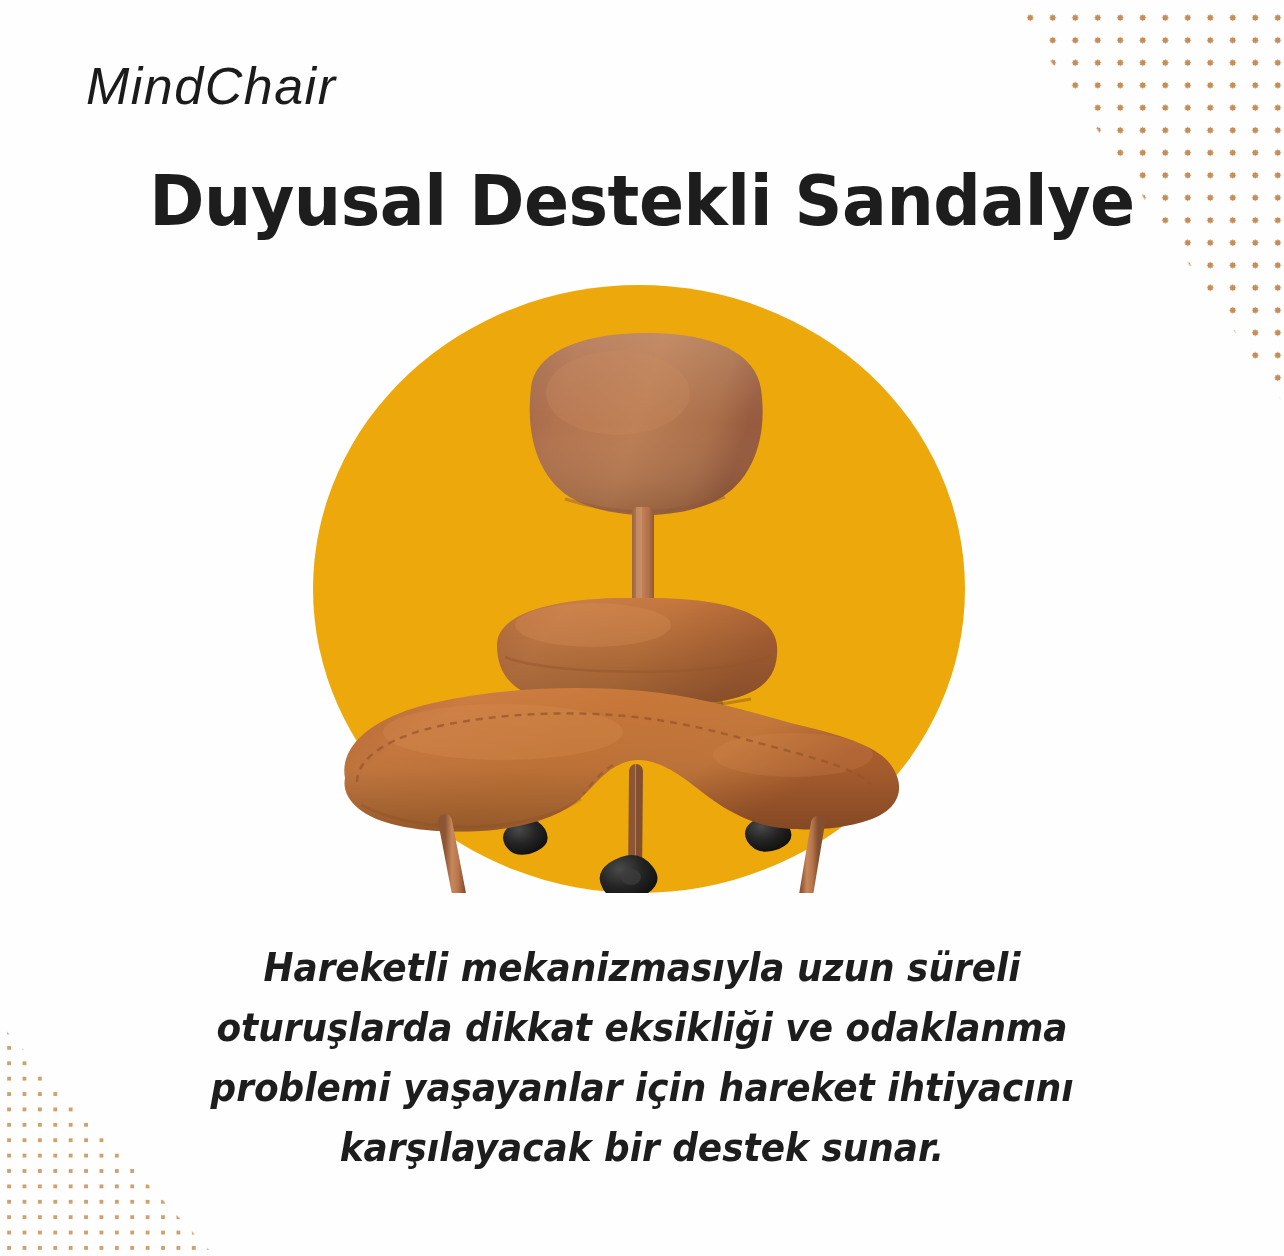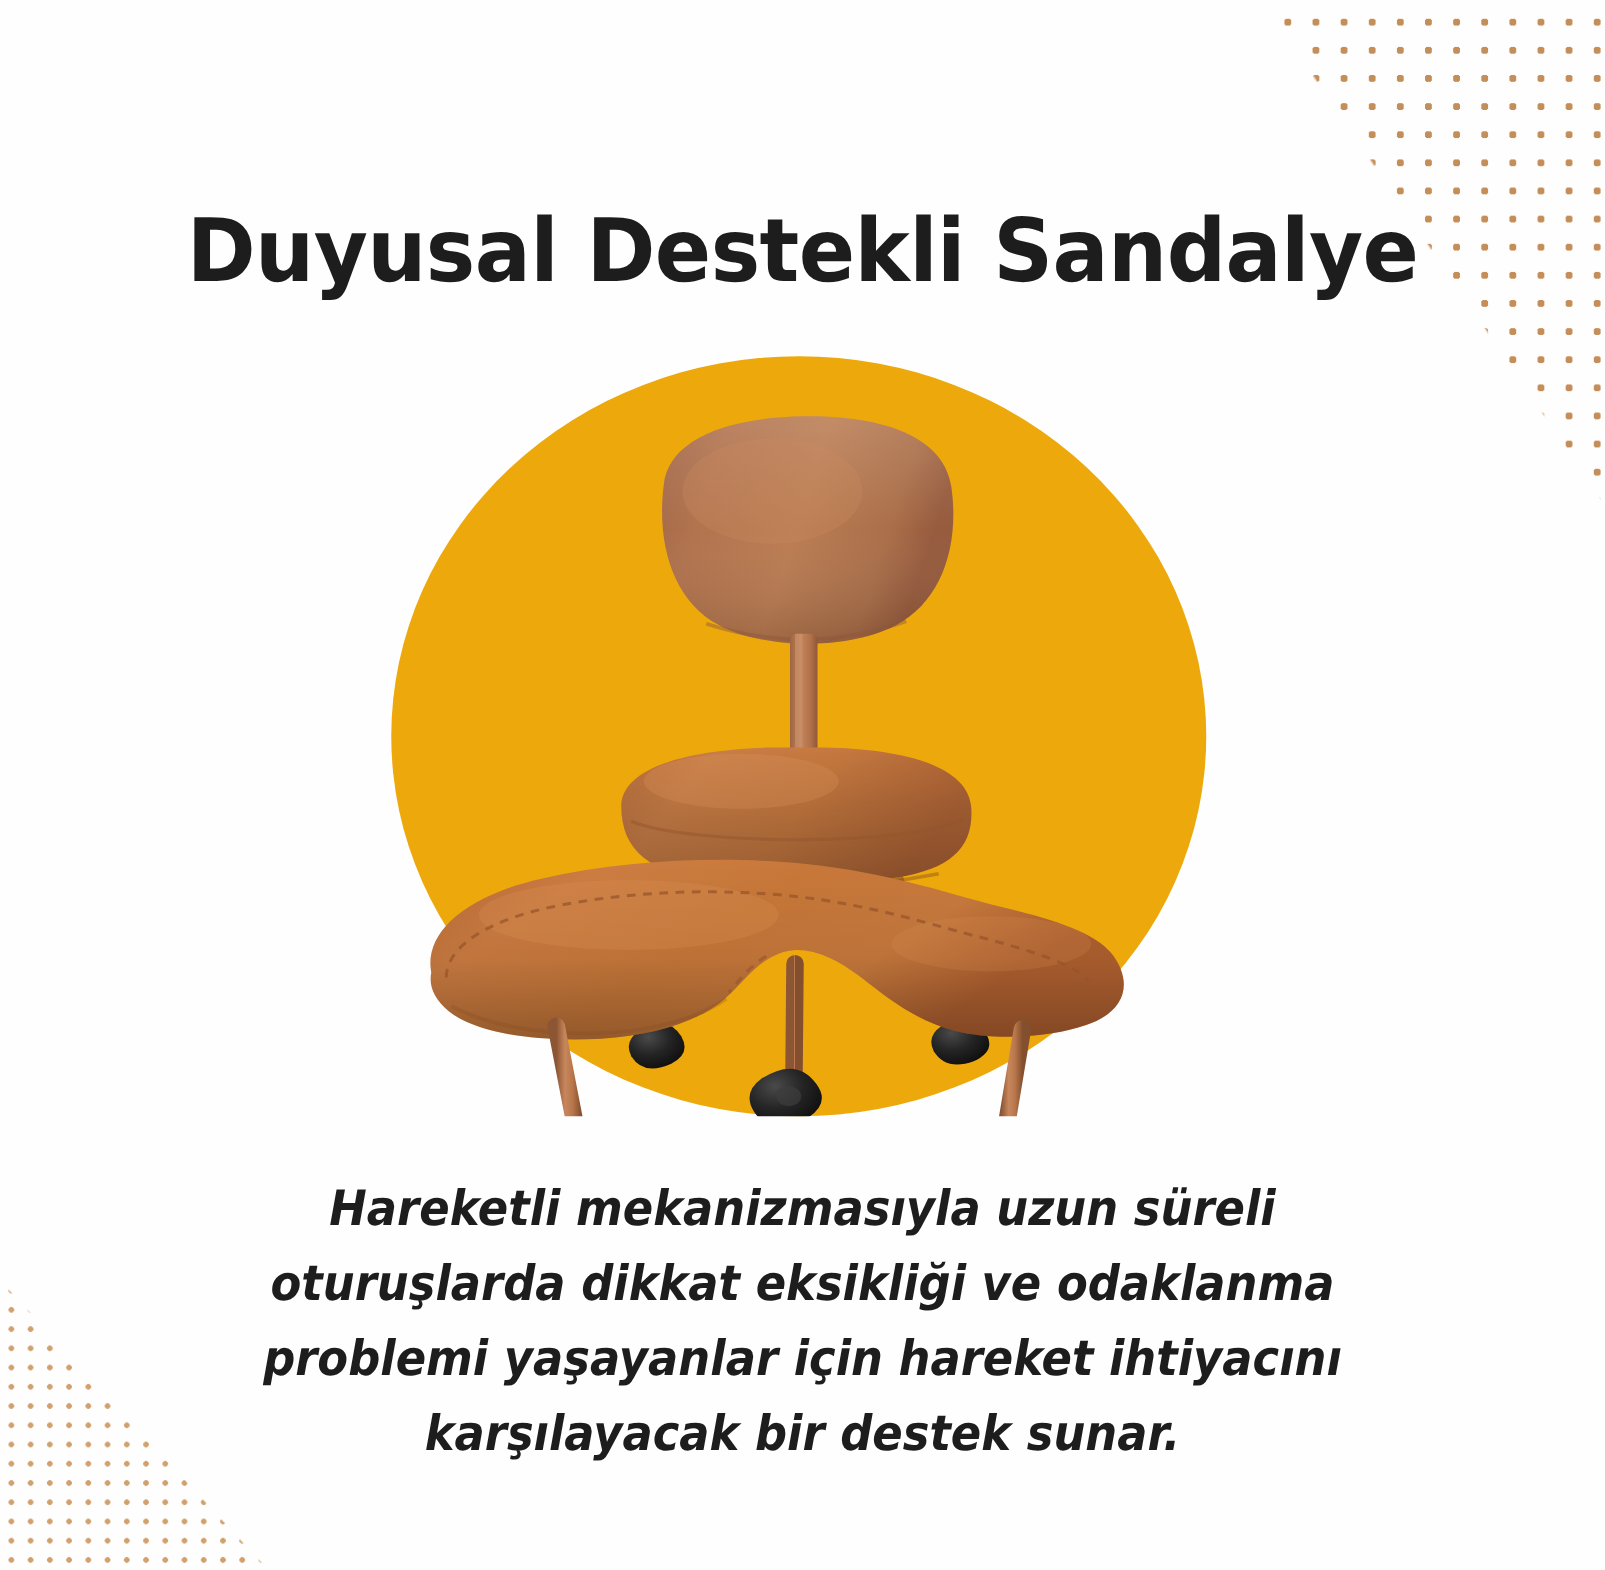--- a/index.html
+++ b/index.html
@@ -96,20 +96,21 @@
   }
 </style>
 </head>
 <body>
 
 <div class="poster">
 
   <div class="dots-tr"></div>
   <div class="dots-bl"></div>
 
+  <div class="brand">MindChair</div>
 
   <div class="headline">Duyusal Destekli Sandalye</div>
 
   <div class="hero">
     <div class="hero-bg"></div>
 
     <svg class="chair" viewBox="0 0 652 608" xmlns="http://www.w3.org/2000/svg">
       <defs>
         <linearGradient id="gBack" x1="0" y1="0" x2="1" y2="0.25">
           <stop offset="0" stop-color="#9e6242"></stop>

